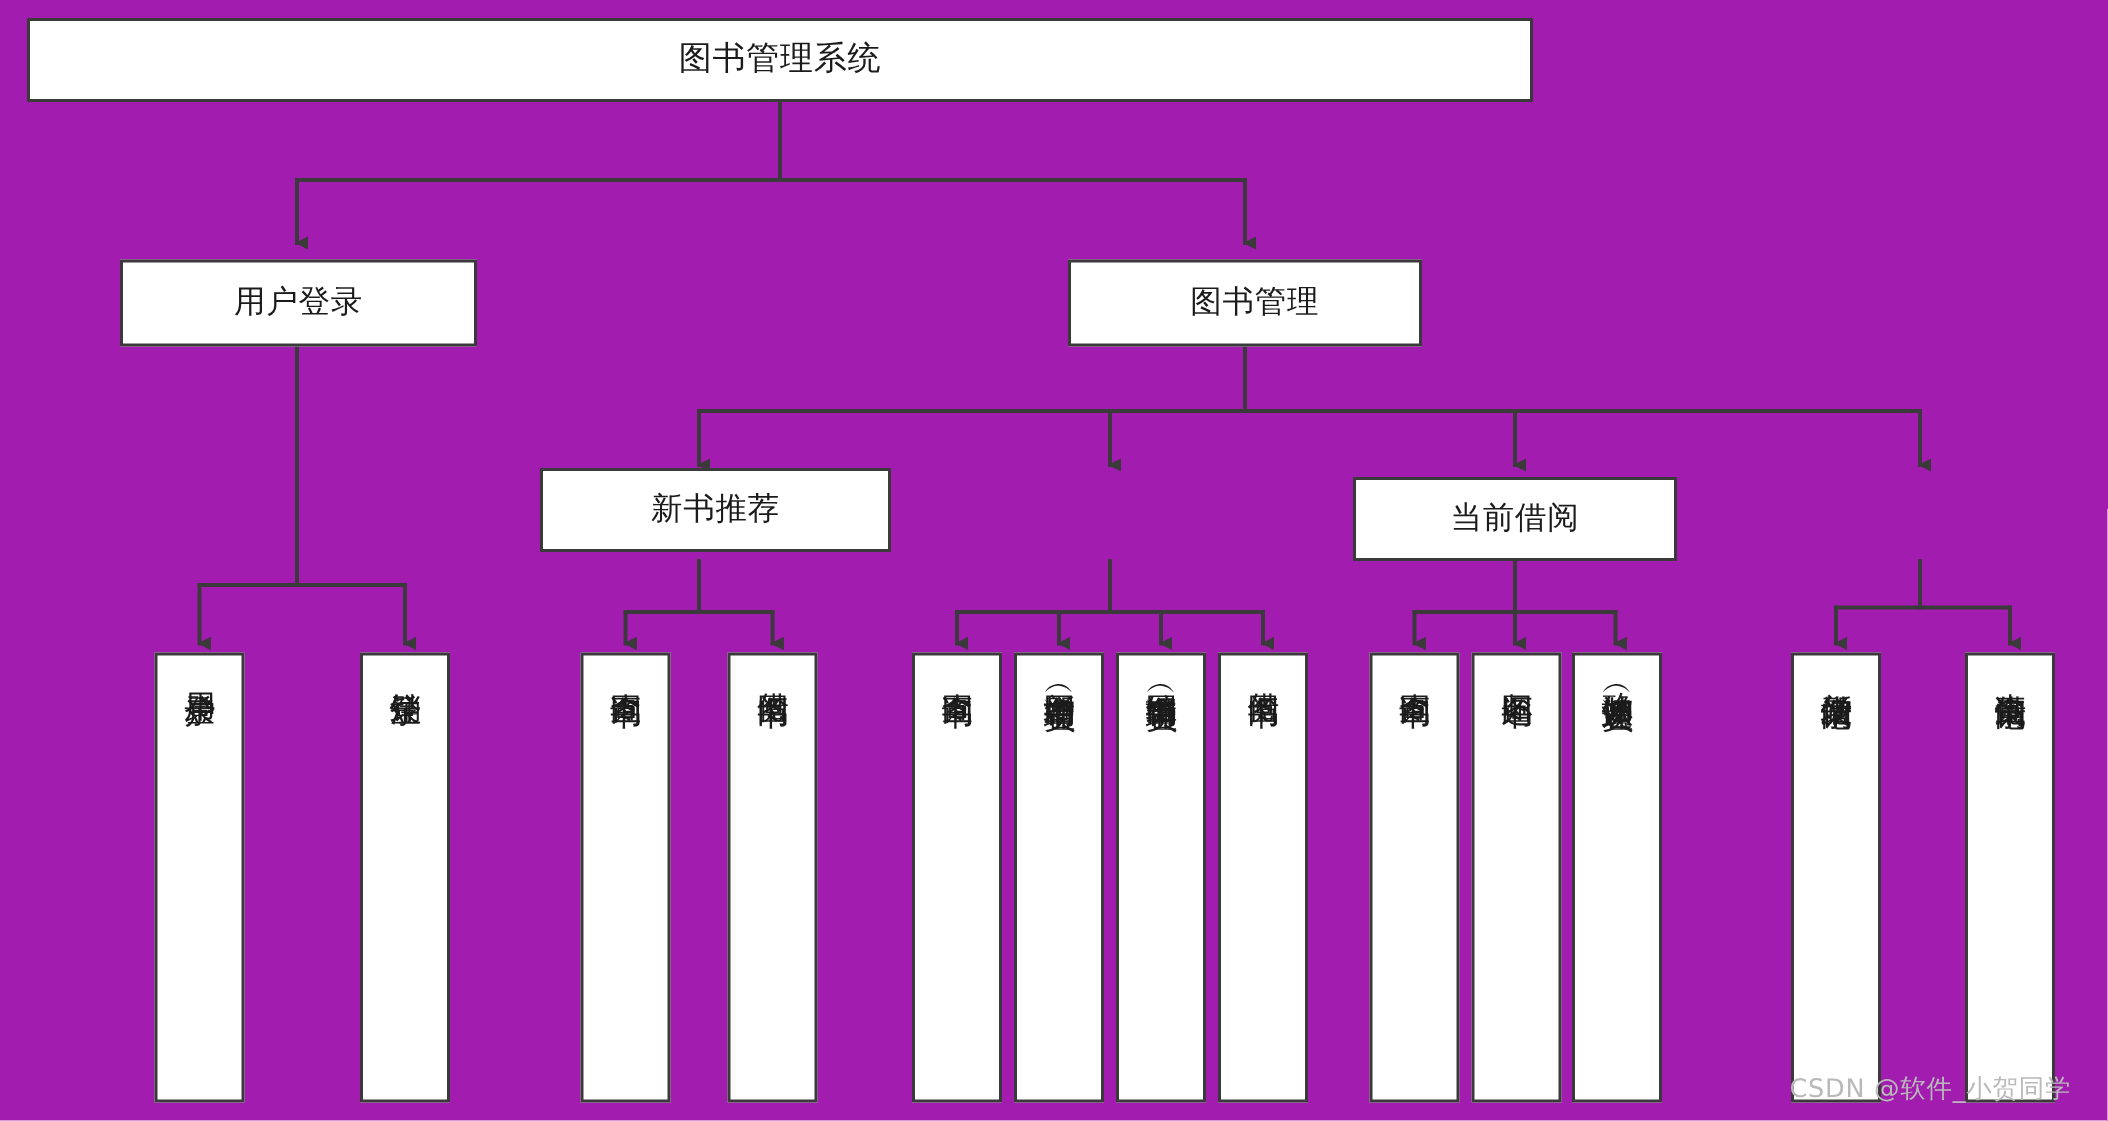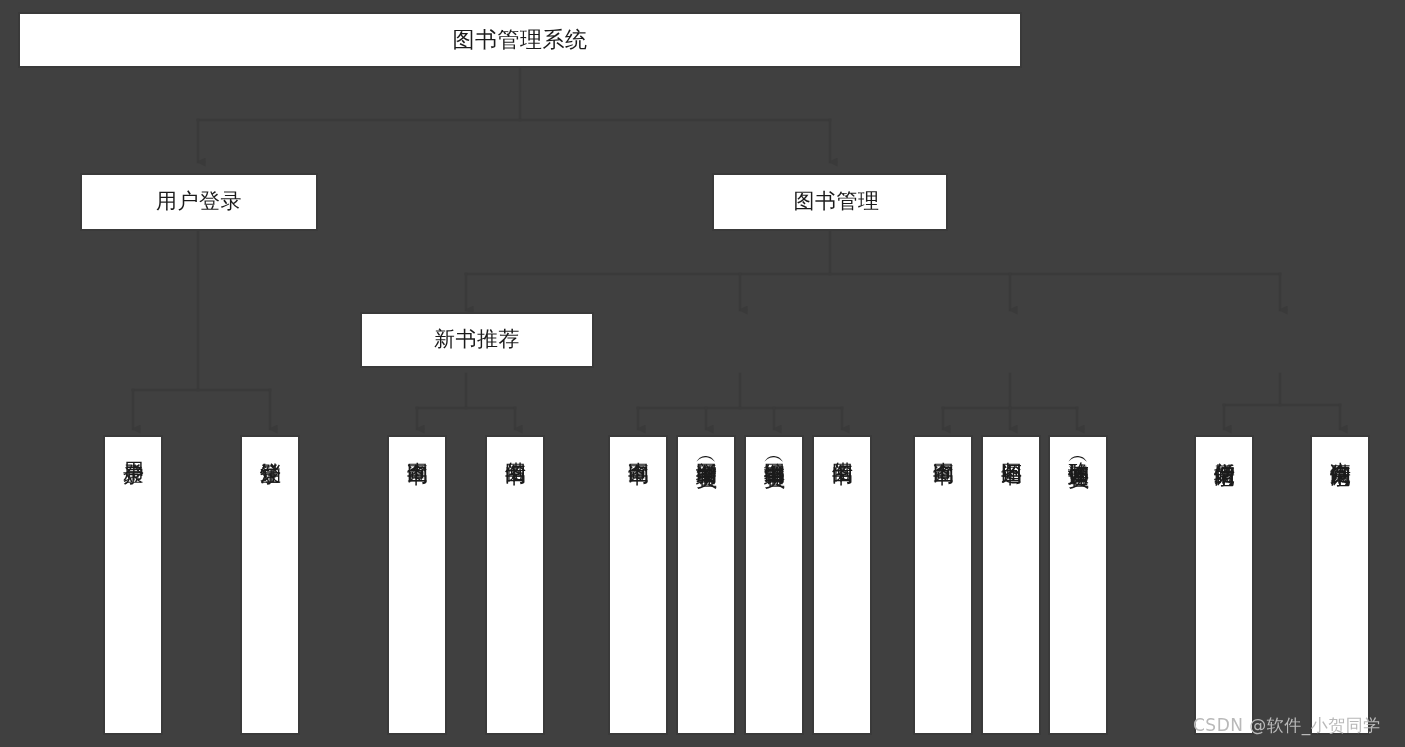--- a/index.html
+++ b/index.html
@@ -8,21 +8,21 @@
     padding: 0;
     background: #ffffff;
   }
   body {
     font-family: "DejaVu Sans", "Liberation Sans", sans-serif;
   }
   #canvas {
     position: relative;
     width: 1405px;
     height: 747px;
-    background: #404040;
+    background: #a21caf;
     overflow: hidden;
   }
   #edges {
     position: absolute;
     left: 0;
     top: 0;
     width: 1405px;
     height: 747px;
     pointer-events: none;
   }
@@ -140,20 +140,23 @@
 
   <div class="node horiz" style="left:712px; top:173px; width:236px; height:58px;padding-left:13px;">
     <span class="lbl">图书管理</span>
   </div>
 
   <div class="node horiz" style="left:360px; top:312px; width:234px; height:56px;">
     <span class="lbl">新书推荐</span>
   </div>
 
 
+  <div class="node horiz" style="left:902px; top:318px; width:216px; height:56px;">
+    <span class="lbl">当前借阅</span>
+  </div>
 
 
   <div class="node vert" style="left:103px; top:435px; width:60px; height:300px;">
     <span class="lbl">用户登录</span>
   </div>
 
   <div class="node vert" style="left:240px; top:435px; width:60px; height:300px;">
     <span class="lbl">注销登录</span>
   </div>
 

